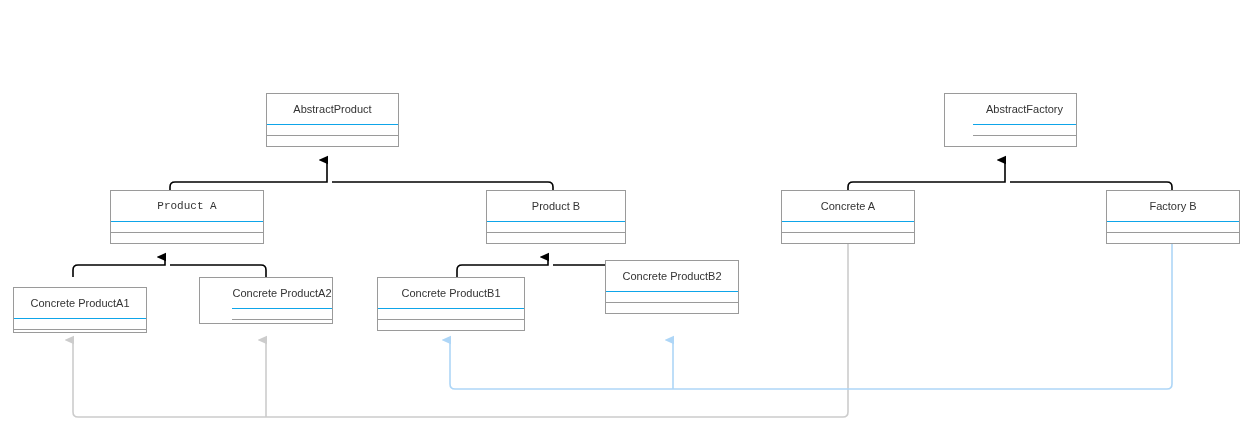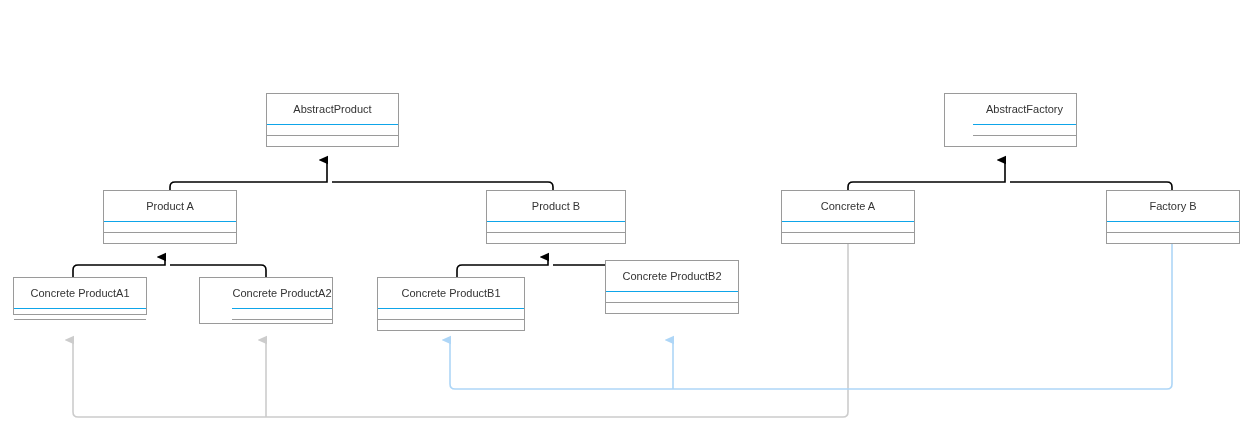--- a/index.html
+++ b/index.html
@@ -101,33 +101,33 @@
       <path d="M673,389 L673,340" fill="none" stroke="#aed6f7" stroke-width="1.6" marker-end="url(#arrow-blue)"></path>
     </g>
   </svg>
 
   <div class="uml-class" style="left:266px; top:93px; width:133px; height:54px;">
     <div class="uml-title">AbstractProduct</div>
     <div class="uml-attrs"></div>
     <div class="uml-ops"></div>
   </div>
 
-  <div class="uml-class" style="left:103px; top:190px; width:134px; height:54px;">
+  <div class="uml-class" style="left:110px; top:190px; width:154px; height:54px;font-family:Liberation Mono, monospace;">
     <div class="uml-title">Product A</div>
     <div class="uml-attrs"></div>
     <div class="uml-ops"></div>
   </div>
 
   <div class="uml-class" style="left:486px; top:190px; width:140px; height:54px;">
     <div class="uml-title">Product B</div>
     <div class="uml-attrs"></div>
     <div class="uml-ops"></div>
   </div>
 
-  <div class="uml-class" style="left:13px; top:277px; width:134px; height:38px;">
+  <div class="uml-class" style="left:13px; top:287px; width:134px; height:46px;">
     <div class="uml-title">Concrete ProductA1</div>
     <div class="uml-attrs"></div>
     <div class="uml-ops"></div>
   </div>
 
   <div class="uml-class" style="left:199px; top:277px; width:134px; height:47px;padding-left:32px;">
     <div class="uml-title">Concrete ProductA2</div>
     <div class="uml-attrs"></div>
     <div class="uml-ops"></div>
   </div>

